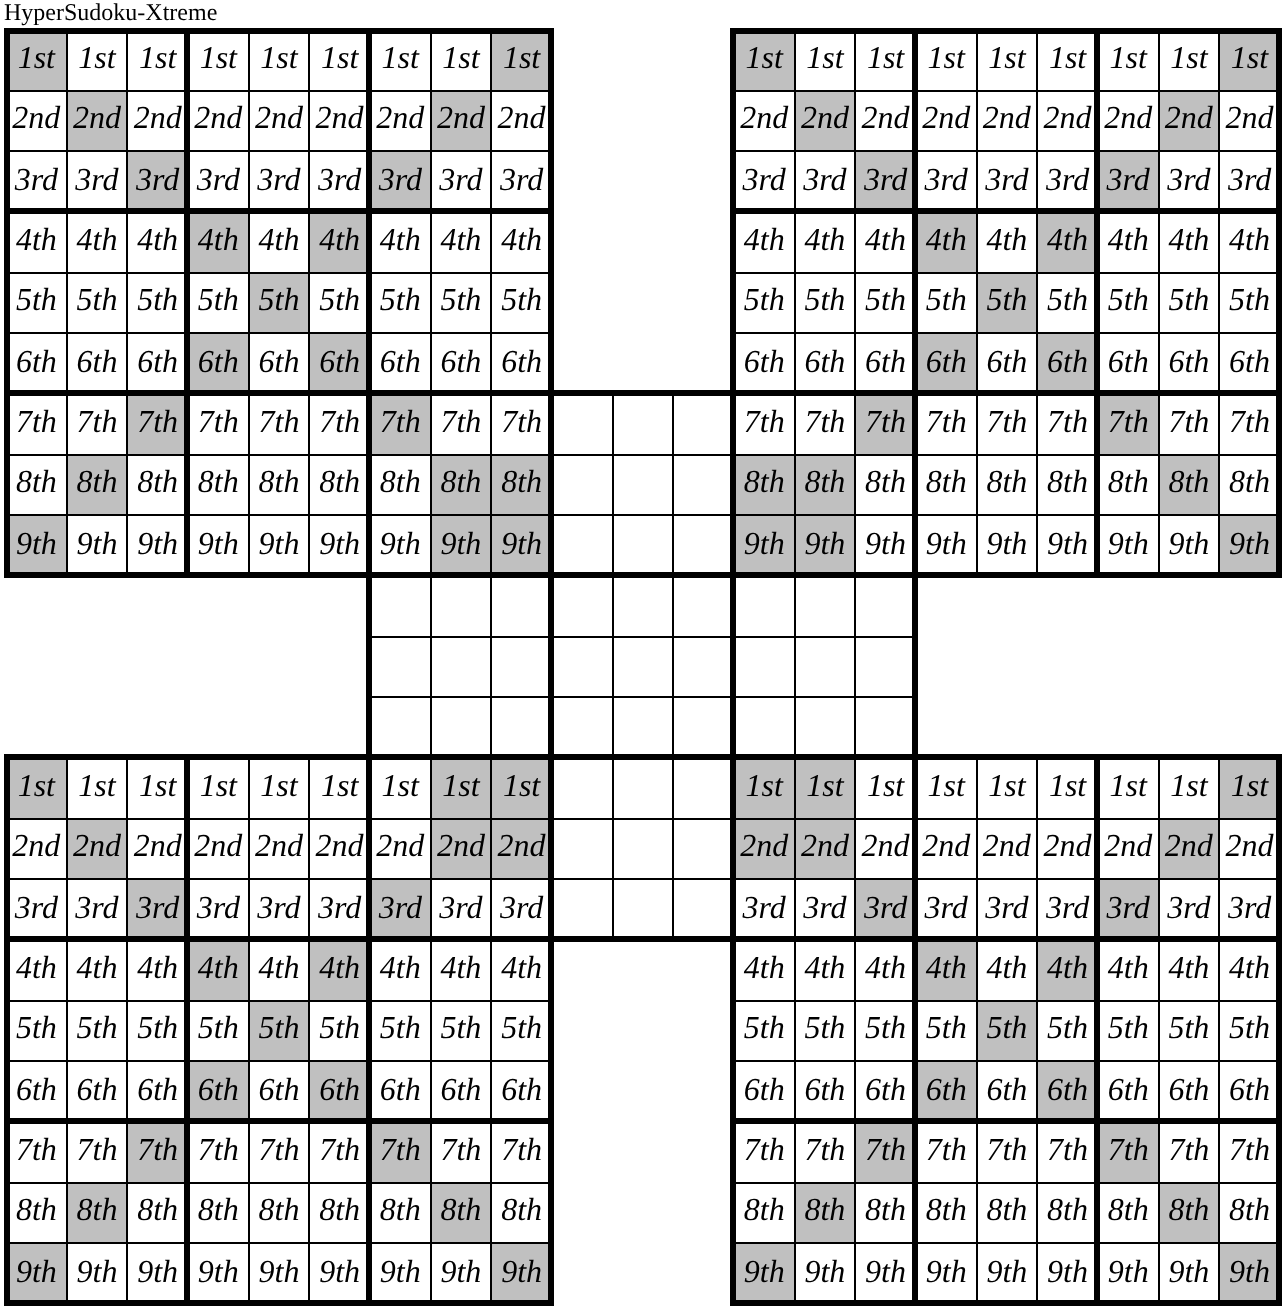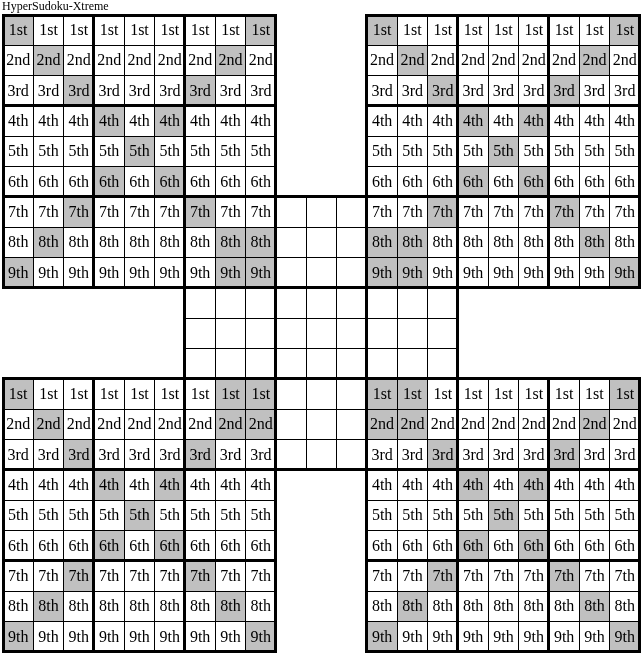--- a/index.html
+++ b/index.html
@@ -14,21 +14,21 @@
     position: absolute;
     left: 2px; top: 0px;
     font-size: 12px;
     color: #000000;
     white-space: nowrap;
     line-height: 13px;
   }
   .board {
     position: absolute;
     left: 0; top: 0;
-    width: 642px; height: 655px;
+    width: 642px; height: 655px; font-style: italic;
   }
   .cell {
     position: absolute;
     box-sizing: border-box;
     display: flex;
     align-items: center;
     justify-content: center;
     font-size: 16px;
     color: #000000;
   }

